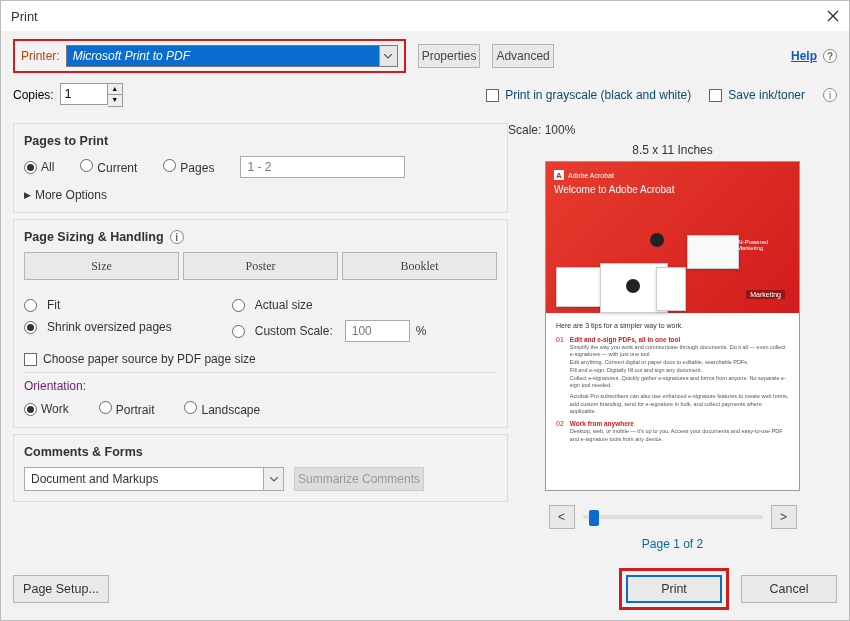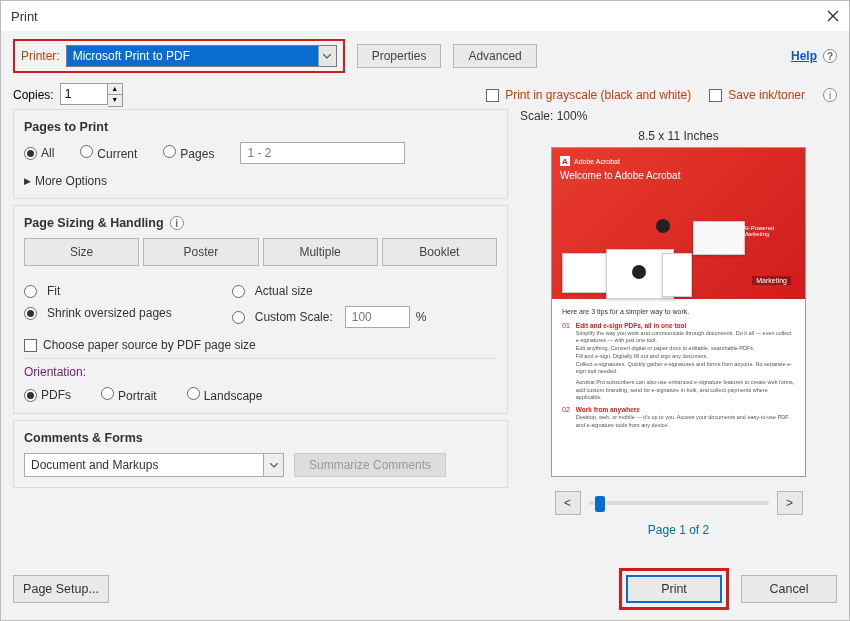--- a/index.html
+++ b/index.html
@@ -5,47 +5,47 @@
   * { box-sizing: border-box; font-family: "Segoe UI", Arial, sans-serif; }
   body { margin: 0; background: #fff; width: 850px; height: 621px; overflow: hidden; }
   .window { width: 850px; height: 621px; border: 1px solid #bbb; display: flex; flex-direction: column; }
   .titlebar { height: 30px; display: flex; align-items: center; padding: 0 10px; font-size: 13px; color: #333; }
   .titlebar .title { flex: 1; }
   .titlebar .close { width: 12px; height: 12px; cursor: pointer; }
   .body { flex: 1; background: #f2f2f2; padding: 8px 12px 10px 12px; display: flex; flex-direction: column; }
   .top-row { display: flex; align-items: center; gap: 12px; }
   .printer-wrap { display: flex; align-items: center; border: 2px solid #d21c1c; padding: 4px 6px; }
   .printer-wrap label { font-size: 12px; color: #c2410c; margin-right: 6px; }
-  .printer-select { position: relative; width: 271px; height: 22px; background: #0a6cce; color: #fff; font-size: 12px; display: flex; align-items: center; padding: 0 6px; border: 1px solid #7a7a7a; }
+  .printer-select { position: relative; width: 332px; height: 22px; background: #0a6cce; color: #fff; font-size: 12px; display: flex; align-items: center; padding: 0 6px; border: 1px solid #7a7a7a; font-style: italic; }
   .printer-select .chev { position: absolute; right: 0; top: 0; width: 18px; height: 20px; background: #e6e6e6; border-left: 1px solid #999; display: flex; align-items: center; justify-content: center; }
-  .btn { background: #e9e9e9; border: 1px solid #b5b5b5; font-size: 12px; height: 24px; padding: 0 14px; color: #444; cursor: pointer; }
+  .btn { background: #e9e9e9; border: 1px solid #b5b5b5; font-size: 12px; height: 24px; padding: 0 3px; color: #444; cursor: pointer; }
   .help-area { margin-left: auto; display: flex; align-items: center; gap: 6px; font-weight: bold; }
   .help-link { color: #0b57d0; text-decoration: underline; font-size: 12px; }
   .info-icon { width: 14px; height: 14px; border: 1px solid #888; border-radius: 50%; display: inline-flex; align-items: center; justify-content: center; font-size: 10px; color: #666; background:#fff;}
   .row2 { display: flex; align-items: center; margin-top: 10px; gap: 18px; }
   .copies { display: flex; align-items: center; gap: 6px; font-size: 12px; }
   .spin { display: flex; }
   .copies input { width: 48px; height: 22px; font-size: 12px; border: 1px solid #999; padding: 0 4px; background:#fff;}
   .spin-btns { display: flex; flex-direction: column; border: 1px solid #999; border-left: none; }
   .spin-btns div { width: 14px; height: 11px; background: #eee; font-size: 7px; text-align: center; line-height: 10px; cursor: pointer;}
   .spin-btns div:first-child { border-bottom: 1px solid #999; }
-  .check-row { display: flex; align-items: center; gap: 6px; font-size: 12px; color:#c2410c;}
+  .check-row { display: flex; align-items: center; gap: 6px; font-size: 12px; color:#0c4a6e;}
   .chk { width: 13px; height: 13px; border: 1px solid #666; background: #fff; display:inline-block;}
-  .main { display: flex; gap: 12px; margin-top: 2px; flex: 1; justify-content: space-between; }
+  .main { display: flex; margin-top: 16px; flex: 1; justify-content: space-between; }
   .left { width: 495px; display: flex; flex-direction: column; gap: 6px; }
   .panel { background: #f2f2f2; border: 1px solid #ddd; padding: 10px 10px; }
   .panel h4 { margin: 0 0 8px 0; font-size: 12.5px; font-weight: bold; color: #333; }
   .radio-row { display: flex; gap: 26px; font-size: 12px; align-items: center; color:#333;}
   .radio { width: 13px; height: 13px; border: 1px solid #666; border-radius: 50%; display: inline-flex; align-items: center; justify-content: center; margin-right: 4px; background:#fff;}
   .radio.selected::after { content: ""; width: 7px; height: 7px; background: #333; border-radius: 50%; }
   .text-input { height: 22px; border: 1px solid #aaa; background: #fff; font-size: 12px; padding: 0 6px; color: #777; }
   .more-opts { font-size: 12px; color: #333; margin-top: 10px; display:flex; align-items:center; gap:4px;}
   .more-opts .tri { font-size: 9px; }
   .btn-row { display: flex; gap: 4px; margin-top: 6px; }
-  .btn-row .btn { flex: 1; height: 28px; }
+  .btn-row .btn { flex: 1; height: 28px; font-family: Liberation Serif, serif; }
   .radio-line { display: flex; align-items: center; gap: 6px; font-size: 12px; margin-top: 8px; color:#333;}
   .scale-input { width: 65px; height: 22px; border:1px solid #aaa; background:#fff; font-size:12px; padding:0 6px; color:#777; margin-left:6px;}
   .cf-select { width: 260px; height: 24px; border:1px solid #aaa; background:#fff; font-size:12px; display:flex; align-items:center; padding:0 6px; position:relative; color:#333;}
   .cf-select .chev { position:absolute; right:0; top:0; width:20px; height:22px; background:#eee; border-left:1px solid #aaa; display:flex;align-items:center;justify-content:center;}
   .btn-disabled { background:#ddd; color:#999; border:1px solid #ccc; }
   .right { flex: 1; display: flex; flex-direction: column; }
   .scale-label { font-size: 12px; color:#333; margin-bottom: 6px; }
   .dim-label { font-size: 12px; color:#333; text-align:center; margin-bottom: 4px; }
   .preview-box { width: 255px; height: 330px; margin: 0 auto; background:#fff; border:1px solid #999; position:relative; overflow:hidden;}
   .preview-top { height: 46%; background: linear-gradient(135deg,#e73c2e,#d21c1c); color:#fff; padding:8px; position:relative;}
@@ -150,21 +150,20 @@
         </div>
 
         <div class="panel">
           <h4 style="display:flex;align-items:center;gap:6px;">
             <span>Page Sizing &amp; Handling</span>
             <span class="info-icon">i</span>
           </h4>
           <div class="btn-row">
             <button class="btn">Size</button>
             <button class="btn">Poster</button>
-            <button class="btn">Multiple</button>
             <button class="btn">Booklet</button>
           </div>
           <div style="margin-top:10px;" class="two-col-radio">
             <div>
               <div class="radio-line">
                   <span class="radio"></span>
                   <span>Fit</span>
                 </div>
               <div class="radio-line">
                   <span class="radio selected"></span>
@@ -184,21 +183,21 @@
               </div>
             </div>
           </div>
           <div class="radio-line" style="margin-top:10px;">
             <span class="chk"></span>
             <span>Choose paper source by PDF page size</span>
           </div>
           <div class="hline"></div>
           <div style="font-size:12px;color:#701a75;">Orientation:</div>
           <div class="radio-row" style="margin-top:8px;gap:30px;">
-            <span><span class="radio selected"></span><span>PDFs</span></span>
+            <span><span class="radio selected"></span><span>Work</span></span>
             <span><span class="radio"></span><span>Portrait</span></span>
             <span><span class="radio"></span><span>Landscape</span></span>
           </div>
         </div>
 
         <div class="panel">
           <h4>Comments &amp; Forms</h4>
           <div style="display:flex;gap:10px;align-items:center;">
             <div class="cf-select">
               <span>Document and Markups</span>

